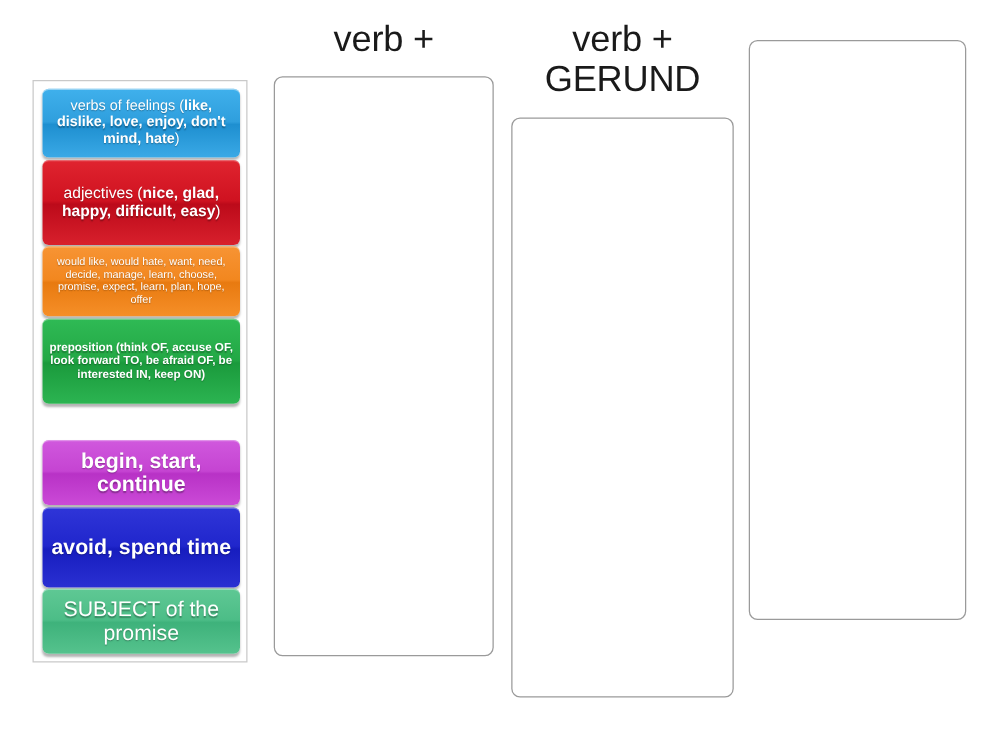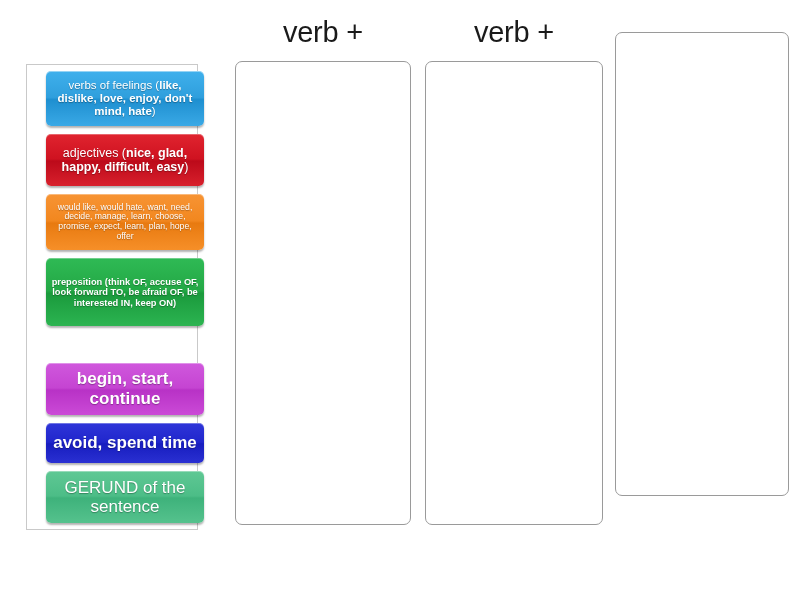--- a/index.html
+++ b/index.html
@@ -19,21 +19,21 @@
   #source-panel {
     position: absolute;
     left: 26px;
     top: 64px;
     width: 172px;
     height: 466px;
     box-sizing: border-box;
     border: 1px solid #c9c9c9;
     border-radius: 0;
     background: #ffffff;
-    padding: 6px 19px;
+    padding: 6px 7px;
     display: flex;
     flex-direction: column;
     justify-content: space-between;
   }
 
   .card {
     box-sizing: border-box;
     width: 158px;
     border-radius: 5px;
     color: #ffffff;
@@ -53,21 +53,21 @@
 
   
   .c-feelings {
     height: 55px; font-size: 11.5px; font-weight: bold;
     background: linear-gradient(to bottom, #3fb0ec 0%, #2f9fdd 48%, #1e8fd0 52%, #3aa9e6 100%);
     box-shadow: 0 2px 2px rgba(0,0,0,0.30), inset 0 1px 0 rgba(255,255,255,0.45);
   }
   .c-feelings .lead { font-weight: normal; }
 
   .c-adjectives {
-    height: 52px; font-size: 12.5px; font-weight: bold;
+    height: 68px; font-size: 12.5px; font-weight: bold;
     background: linear-gradient(to bottom, #e0242f 0%, #cf1220 48%, #bc0a1a 52%, #d8202c 100%);
     box-shadow: 0 2px 2px rgba(0,0,0,0.30), inset 0 1px 0 rgba(255,255,255,0.30);
   }
   .c-adjectives .lead { font-weight: normal; }
 
   .c-wouldlike {
     height: 56px; font-size: 8.7px; font-weight: normal;
     background: linear-gradient(to bottom, #f79434 0%, #f2871f 48%, #e87a10 52%, #f68f28 100%);
     box-shadow: 0 2px 2px rgba(0,0,0,0.30), inset 0 1px 0 rgba(255,255,255,0.35);
   }
@@ -79,36 +79,35 @@
   }
 
   .c-begin {
     height: 52px; font-size: 17px; font-weight: bold;
     background: linear-gradient(to bottom, #d058dd 0%, #c544d2 48%, #b832c6 52%, #cb4ad7 100%);
     box-shadow: 0 2px 2px rgba(0,0,0,0.30), inset 0 1px 0 rgba(255,255,255,0.35);
     margin-top: 28px;
   }
 
   .c-avoid {
-    height: 40px; font-size: 17px; font-weight: bold;
+    height: 64px; font-size: 17px; font-weight: bold;
     background: linear-gradient(to bottom, #2f35d8 0%, #2026cc 48%, #171dbf 52%, #2a30d2 100%);
     box-shadow: 0 2px 2px rgba(0,0,0,0.30), inset 0 1px 0 rgba(255,255,255,0.32);
   }
 
   .c-subject {
     height: 52px; font-size: 17px; font-weight: normal;
     background: linear-gradient(to bottom, #5fc894 0%, #4cbd87 48%, #3eb27b 52%, #55c28d 100%);
     box-shadow: 0 2px 2px rgba(0,0,0,0.30), inset 0 1px 0 rgba(255,255,255,0.35);
   }
 
   
   .column {
     position: absolute;
     top: 16px;
-    margin-left: 16px;
   }
   .col-head {
     text-align: center;
     color: #1a1a1a;
     font-weight: normal;
     line-height: 1.12;
     letter-spacing: -0.2px;
   }
   .dropzone {
     box-sizing: border-box;
@@ -152,34 +151,35 @@
 
   <div class="card c-begin">
     <span class="txt">begin, start, continue</span>
   </div>
 
   <div class="card c-avoid">
     <span class="txt">avoid, spend time</span>
   </div>
 
   <div class="card c-subject">
-    <span class="txt">GERUND of the sentence</span>
+    <span class="txt">SUBJECT of the promise</span>
   </div>
 
 </div>
 
 <div class="column" id="col-infinitive">
   <div class="col-head">
     <span>verb +</span><br>
   </div>
   <div class="dropzone"></div>
 </div>
 
 <div class="column" id="col-gerund">
   <div class="col-head">
     <span>verb +</span><br>
+    <span>GERUND</span>
   </div>
   <div class="dropzone"></div>
 </div>
 
 <div class="column" id="col-both">
   <div class="dropzone"></div>
 </div>
 
 </body></html>

